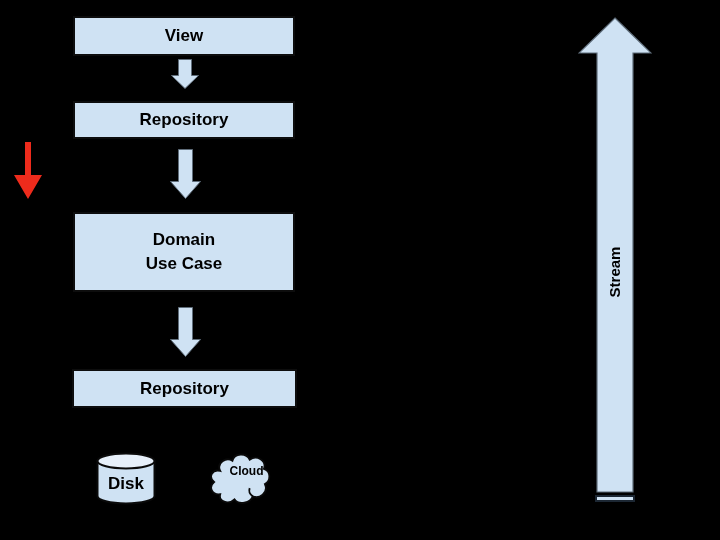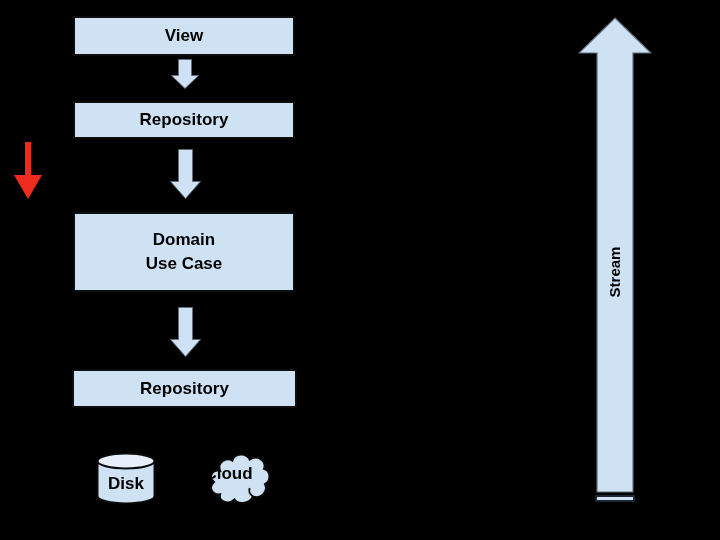--- a/index.html
+++ b/index.html
@@ -78,21 +78,21 @@
   <svg class="abs" style="left:96px; top:452px;" width="60" height="53" viewBox="0 0 60 53">
     <path d="M1.5 9 V44 A28.5 7.5 0 0 0 58.5 44 V9 Z" style="fill:var(--shape_fill); stroke:var(--outline_black); stroke-width:2;"></path>
     <ellipse cx="30" cy="9" rx="28.5" ry="7.5" style="fill:var(--shape_fill_light); stroke:var(--outline_black); stroke-width:2;"></ellipse>
   </svg>
   <div class="icon-label" style="left:96px; top:474px; width:60px; font-size:17px;">Disk</div>
 
   <svg class="abs" style="left:206px; top:450px;" width="65" height="58" viewBox="0 0 64 56">
     <path d="M14 20 C10 12 20 6 26 10 C28 2 40 2 43 9 C50 4 60 10 57 18 C64 20 64 30 58 33 C62 42 52 48 46 45 C44 52 32 54 28 48 C22 54 12 50 14 43 C6 44 2 36 8 31 C2 26 6 18 14 20 Z" style="fill:var(--shape_fill); stroke:var(--outline_black); stroke-width:1.8;"></path>
     <path d="M46 45 C43 43 42 40 43 37" fill="none" style="stroke:var(--outline_black); stroke-width:1.8;"></path>
   </svg>
-  <div class="icon-label" style="left:196px; top:464px; width:65px; font-size:17px;">Cloud</div>
+  <div class="icon-label" style="left:214px; top:464px; width:65px; font-size:12px;">Cloud</div>
 
   <svg class="abs" style="left:578px; top:17px;" width="74" height="476" viewBox="0 0 74 476">
     <polygon points="37,1 73,36 55,36 55,475 19,475 19,36 1,36" style="fill:var(--shape_fill); stroke:var(--arrow_border); stroke-width:1.2;"></polygon>
   </svg>
   <div class="stream-label">Stream</div>
   <div class="base-bar"></div>
 
 </div>
 
 </body></html>

